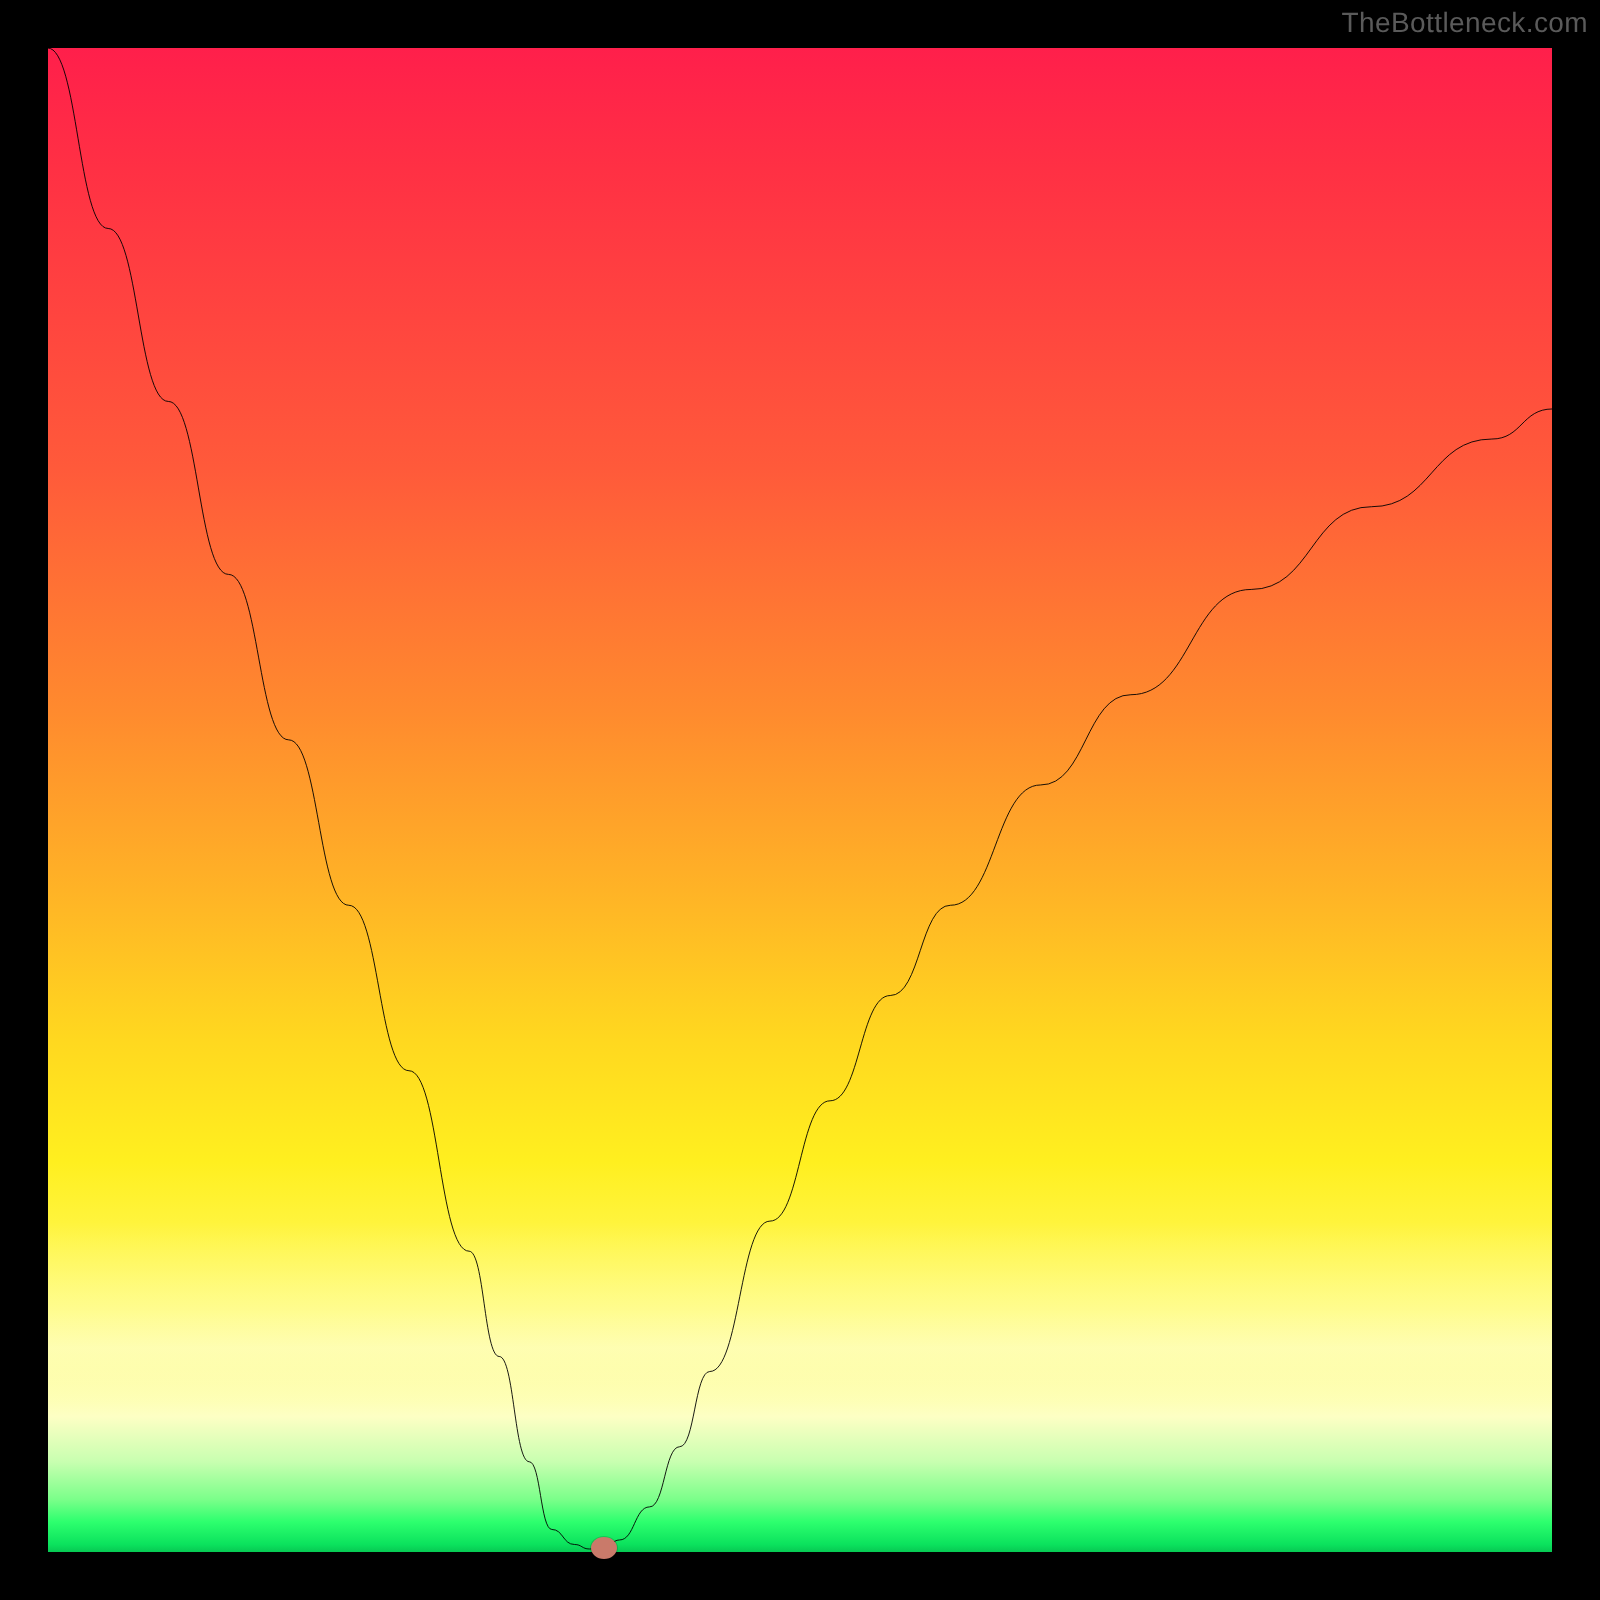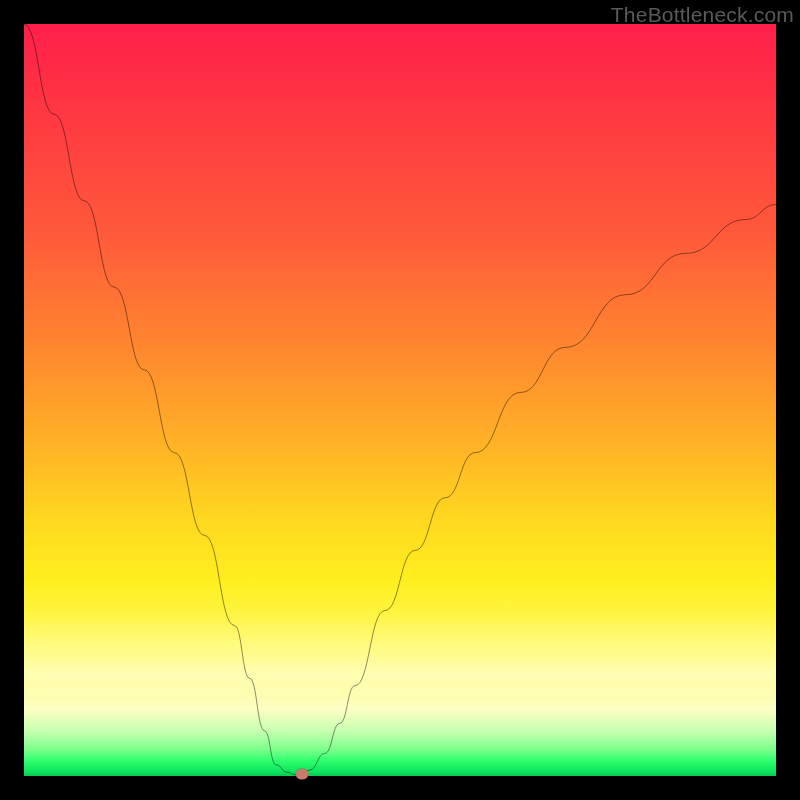--- a/index.html
+++ b/index.html
@@ -69,21 +69,21 @@
     border-radius: 50%;
     background: #c97a6a;
     transform: translate(-50%, -50%);
     box-shadow: 0 0 0 0.5px rgba(0,0,0,0.15);
   }
   .watermark {
     position: absolute;
     top: 3px;
     right: 6px;
     color: #5a5a5a;
-    font-size: 21px;
+    font-size: 14px;
     font-weight: 500;
     letter-spacing: 0.2px;
     user-select: none;
   }
 </style>
 </head>
 <body>
 
 <div class="frame">
 

